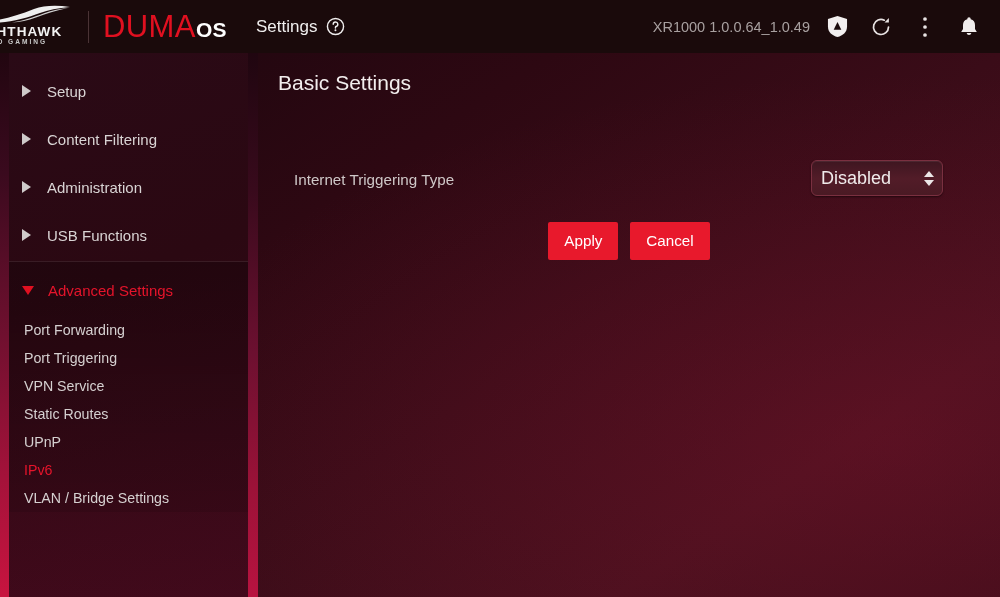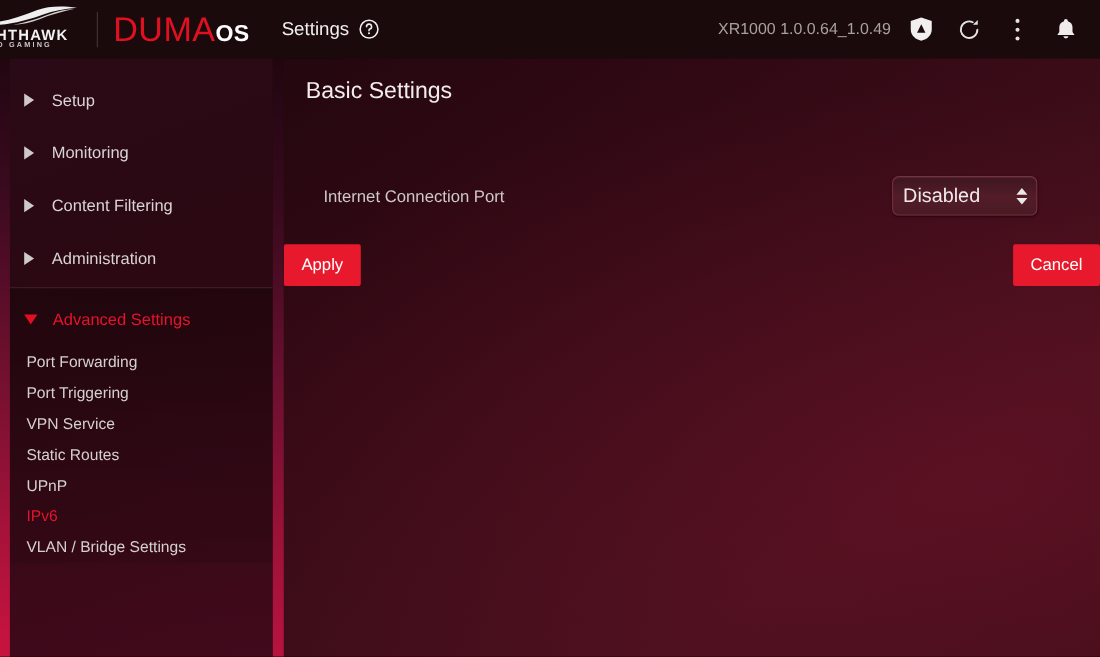--- a/index.html
+++ b/index.html
@@ -189,21 +189,21 @@
     border-right:5px solid transparent;
   }
   .sp-down {
     width:0; height:0;
     border-top:6px solid #ece7e7;
     border-left:5px solid transparent;
     border-right:5px solid transparent;
   }
   #button-row {
     position:absolute; left:0; top:169px; width:742px;
-    display:flex; justify-content:space-between; gap:12px;
+    display:flex; justify-content:center; gap:12px;
   }
   .action-btn {
     background:#e8192c; color:#ffffff;
     border:none; border-radius:2px;
     font-size:15.2px; font-family:"Liberation Sans", sans-serif;
     padding:0 16px; height:38px; min-width:63px;
     cursor:pointer; line-height:38px;
   }
 </style>
 </head>
@@ -276,29 +276,29 @@
 
   <div id="sidebar">
 
     <div id="menu-top">
       <div class="menu-row">
         <span class="caret-right"></span>
         <span class="menu-label">Setup</span>
       </div>
       <div class="menu-row">
         <span class="caret-right"></span>
-        <span class="menu-label">Monitoring</span>
-      </div>
-      <div class="menu-row">
-        <span class="caret-right"></span>
         <span class="menu-label">Content Filtering</span>
       </div>
       <div class="menu-row">
         <span class="caret-right"></span>
         <span class="menu-label">Administration</span>
+      </div>
+      <div class="menu-row">
+        <span class="caret-right"></span>
+        <span class="menu-label">USB Functions</span>
       </div>
     </div>
 
     <div id="advanced-section">
       <div class="menu-row">
         <span class="caret-down"></span>
         <span class="menu-label active">Advanced Settings</span>
       </div>
 
       <div class="submenu">
@@ -335,21 +335,21 @@
 
     <div id="content-help">
       <svg width="26" height="26" viewBox="0 0 24 24">
         <circle cx="12" cy="12" r="10.4" fill="none" stroke="#ece7e7" stroke-width="1.7"></circle>
         <path d="M9.1 9.1 a2.9 2.9 0 1 1 3.6 2.85 c-0.6 0.2 -0.75 0.65 -0.75 1.2 v0.7" fill="none" stroke="#ece7e7" stroke-width="1.8" stroke-linecap="round"></path>
         <circle cx="11.95" cy="16.8" r="1.2" fill="#ece7e7"></circle>
       </svg>
     </div>
 
     <div id="field-row">
-      <div id="field-label">Internet Connection Port</div>
+      <div id="field-label">Internet Triggering Type</div>
 
       <div id="select-wrap">
         <span id="select-value">Disabled</span>
         <span id="select-arrows">
           <span class="sp-up"></span>
           <span class="sp-down"></span>
         </span>
       </div>
     </div>
 

